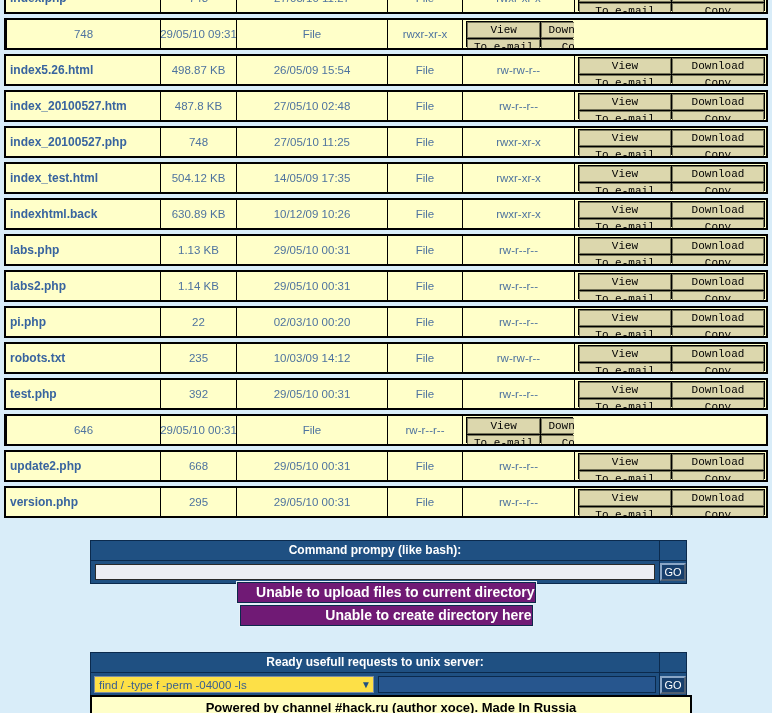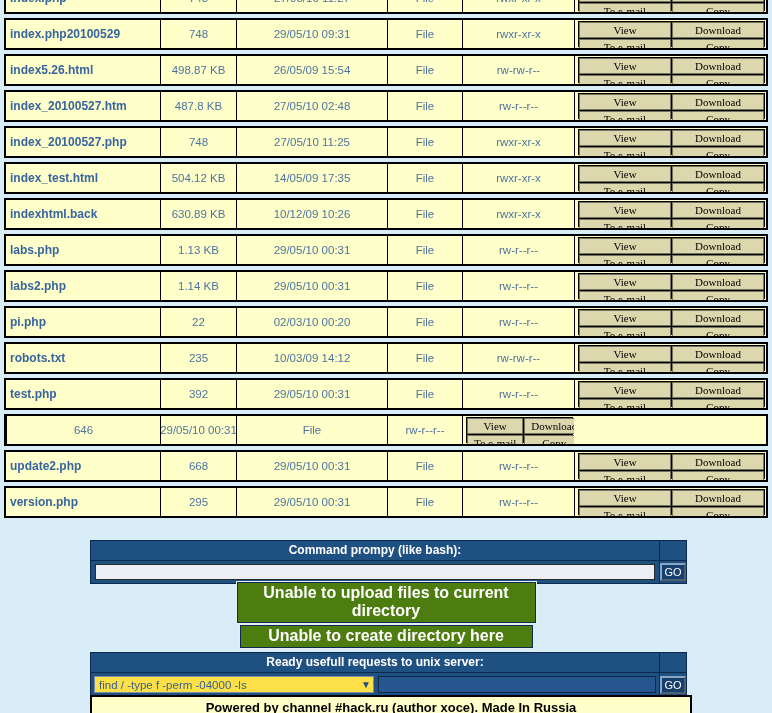--- a/index.html
+++ b/index.html
@@ -33,21 +33,21 @@
   .cell.actions { padding:1px 1px 1px 3px; }
   .btn-grid {
     width:100%; height:100%;
     display:grid; grid-template-columns:1fr 1fr; grid-template-rows:1fr 1fr;
     gap:1px; background:#000; border:1px solid #000;
   }
   .mini-btn {
     background:#dcd7ad; border:1px solid #75745a;
     display:flex; align-items:center; justify-content:center;
     font-size:11px; color:#000; cursor:pointer;
-    font-family:Liberation Serif, serif;
+    font-family:Liberation Mono, monospace;
   }
 
   
   .navy-table {
     position:absolute; left:90px; width:597px;
     background:#1f5082; border:1px solid #0b2a4d;
   }
   .navy-header {
     display:grid; grid-template-columns:1fr 27px;
     border-bottom:1px solid #0b2a4d;
@@ -65,22 +65,22 @@
     font-family:"Liberation Sans", sans-serif; font-size:11px; color:#222;
   }
   .go-btn {
     background:#173f6d; color:#fff; font-weight:normal; font-size:11px;
     border:2px outset #8aa6c6; padding:0 2px; height:18px; min-width:23px;
     cursor:pointer; font-family:"Liberation Sans", sans-serif;
   }
   .notices { position:absolute; left:0; top:582px; width:772px; text-align:center; }
   .notice {
     width:299px; margin:0 auto 2px auto;
-    background:#4d7c0f; color:#fff; font-weight:bold; font-size:16px;
-    text-align:center; padding:1px 0 2px 0;
+    background:#701a75; color:#fff; font-weight:bold; font-size:14px;
+    text-align:right; padding:1px 0 2px 0;
     border:1px solid #0b2a4d; box-shadow:0 0 0 1px #e6eff7;
   }
   .req-row-left { display:flex; align-items:center; height:100%; }
   .fake-select {
     width:280px; height:17px; margin:3px 0 3px 3px;
     background:#fde047; border:1px solid #7d8ca0;
     display:flex; align-items:center; justify-content:space-between;
     font-size:11.5px; color:#3a5f8f; padding:0 2px 0 4px; cursor:pointer;
     white-space:nowrap; overflow:hidden;
   }
@@ -113,21 +113,20 @@
       <div class="btn-grid">
         <button class="mini-btn">View</button>
         <button class="mini-btn">Download</button>
         <button class="mini-btn">To e-mail</button>
         <button class="mini-btn">Copy</button>
       </div>
     </div>
   </div>
 
   <div class="file-row">
-    <div class="cell name">index.php20100529</div>
     <div class="cell">748</div>
     <div class="cell">29/05/10 09:31</div>
     <div class="cell">File</div>
     <div class="cell">rwxr-xr-x</div>
     <div class="cell actions">
       <div class="btn-grid">
         <button class="mini-btn">View</button>
         <button class="mini-btn">Download</button>
         <button class="mini-btn">To e-mail</button>
         <button class="mini-btn">Copy</button>

